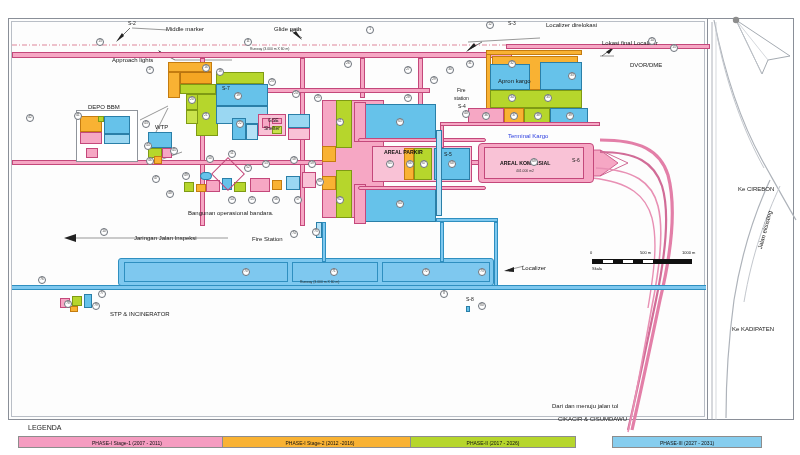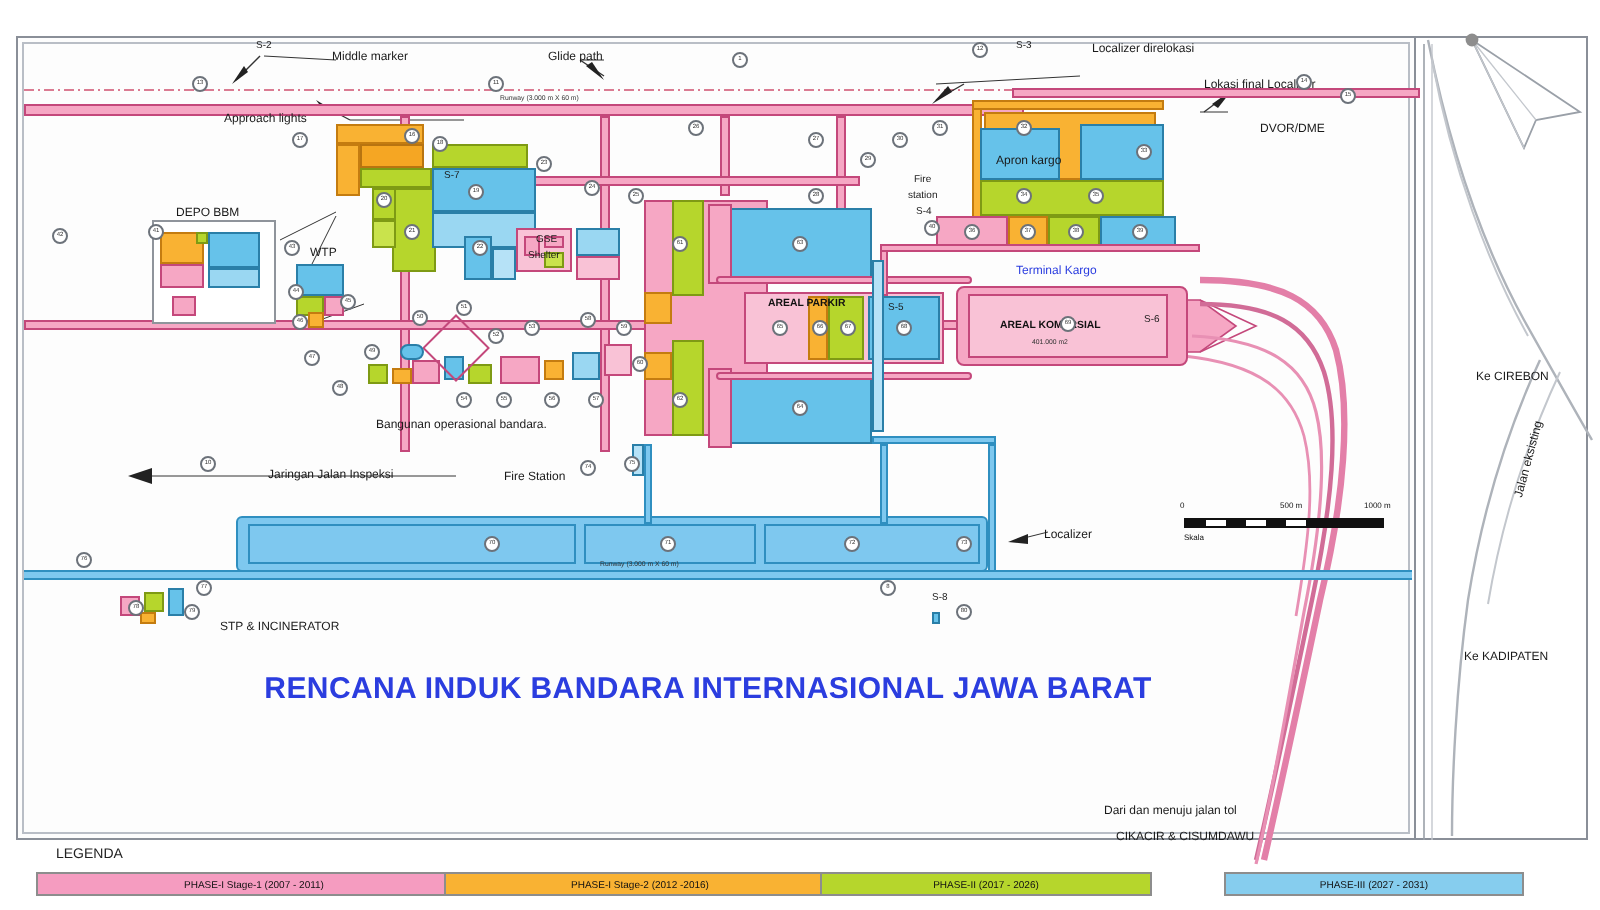--- a/index.html
+++ b/index.html
@@ -401,21 +401,20 @@
   <div class="mk-sm" style="left:290px;top:230px;">74</div>
   <div class="mk-sm" style="left:312px;top:228px;">75</div>
   <div class="mk-sm" style="left:38px;top:276px;">76</div>
   <div class="mk-sm" style="left:98px;top:290px;">77</div>
   <div class="mk-sm" style="left:64px;top:300px;">78</div>
   <div class="mk-sm" style="left:92px;top:302px;">79</div>
   <div class="mk-sm" style="left:478px;top:302px;">80</div>
   <div class="mk-sm" style="left:440px;top:290px;">8</div>
   <div class="mk-sm" style="left:100px;top:228px;">10</div>
 
-  <div class="maintitle">RENCANA INDUK BANDARA INTERNASIONAL JAWA BARAT</div>
 
   <div class="legend-wrap">
     <div class="legend-title">LEGENDA</div>
     <div class="legend-chip chip1">PHASE-I Stage-1 (2007 - 2011)</div>
     <div class="legend-chip chip2">PHASE-I Stage-2 (2012 -2016)</div>
     <div class="legend-chip chip3">PHASE-II (2017 - 2026)</div>
     <div class="legend-chip chip4">PHASE-III (2027 - 2031)</div>
   </div>
 
 </div>

